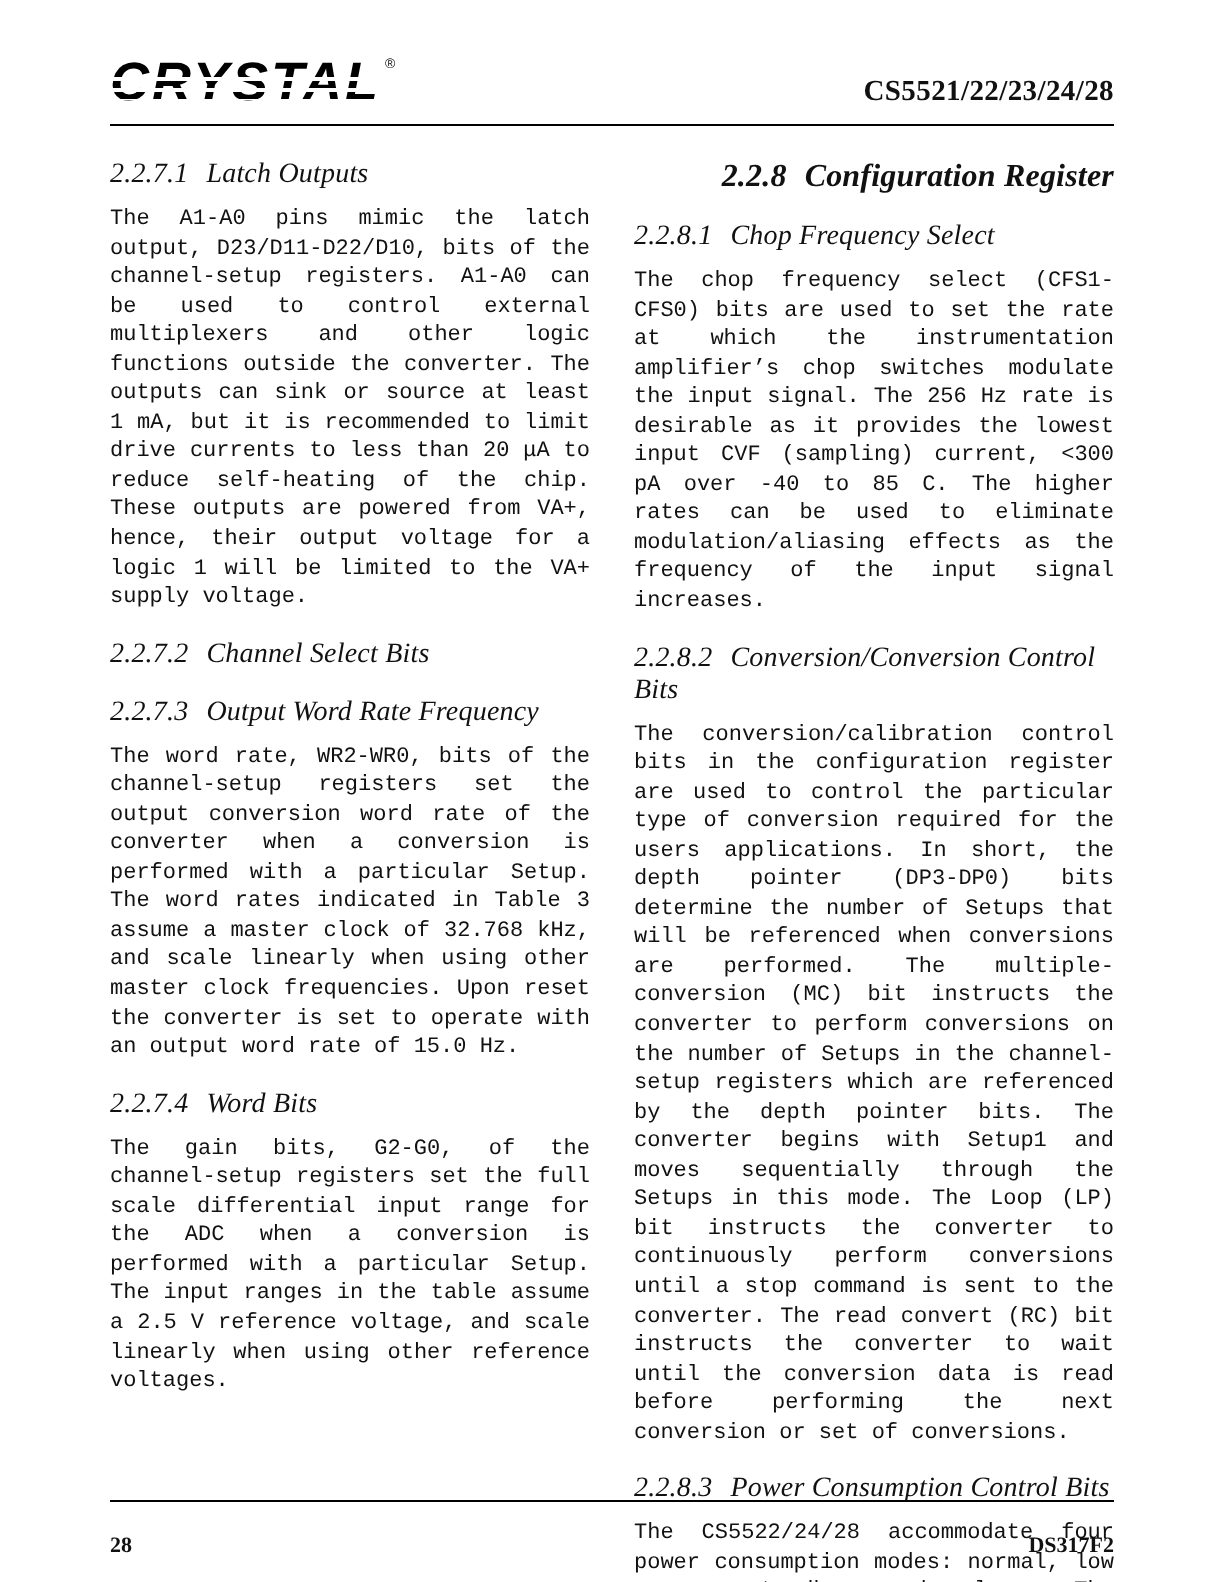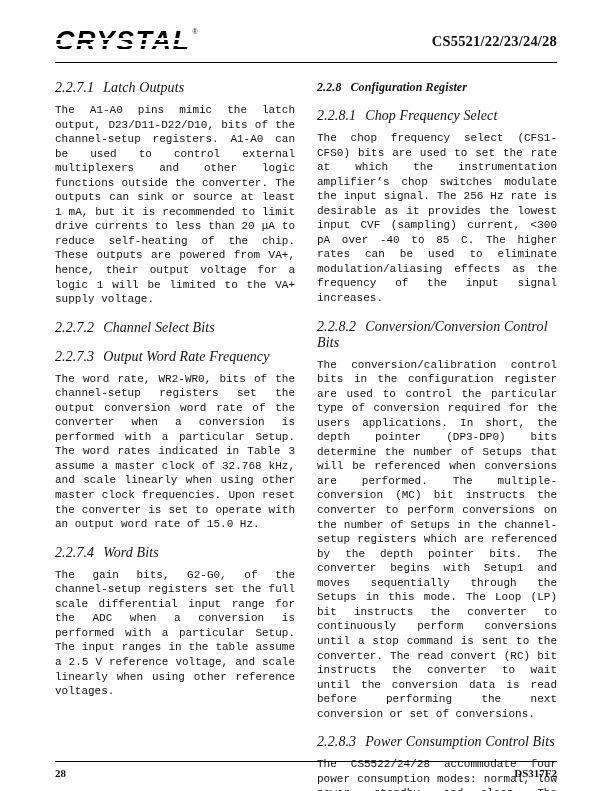--- a/index.html
+++ b/index.html
@@ -18,21 +18,21 @@
     position: absolute;
     left: 55px;
     right: 55px;
     top: 28px;
   }
 
   
   .header {
     display: flex;
     justify-content: space-between;
-    align-items: center;
+    align-items: flex-end;
     border-bottom: 1.2px solid #000;
     padding-bottom: 7px;
   }
   .logo {
     position: relative;
     display: inline-block;
     line-height: 1;
   }
   .logo-text {
     font-family: "Liberation Sans", sans-serif;
@@ -75,37 +75,37 @@
 
   .sec .h {
     font-style: italic;
     font-weight: normal;
     font-size: 14px;
     margin: 13px 0 7px 0;
     letter-spacing: 0.1px;
   }
   .sec:first-child .h { margin-top: 2px; }
   .sec .h .num { display: inline-block; margin-right: 9px; }
-  .sec .h.main { font-weight: bold; font-size: 12px; }
+  .sec .h.main { font-weight: bold; font-size: 16px; text-align: right; }
   .sec .body {
     font-size: 11px;
     line-height: 14.55px;
     text-align: justify;
     margin: 0;
     font-family: Liberation Mono, monospace;
   }
 
   
   .footer {
     position: absolute;
     left: 55px;
     right: 55px;
     bottom: 12px;
     border-top: 1.2px solid #000;
-    padding-top: 5px;
+    padding-top: 16px;
     display: flex;
     justify-content: space-between;
     font-weight: bold;
     font-size: 11px;
   }
 </style>
 </head>
 <body>
 
 <div class="page">

